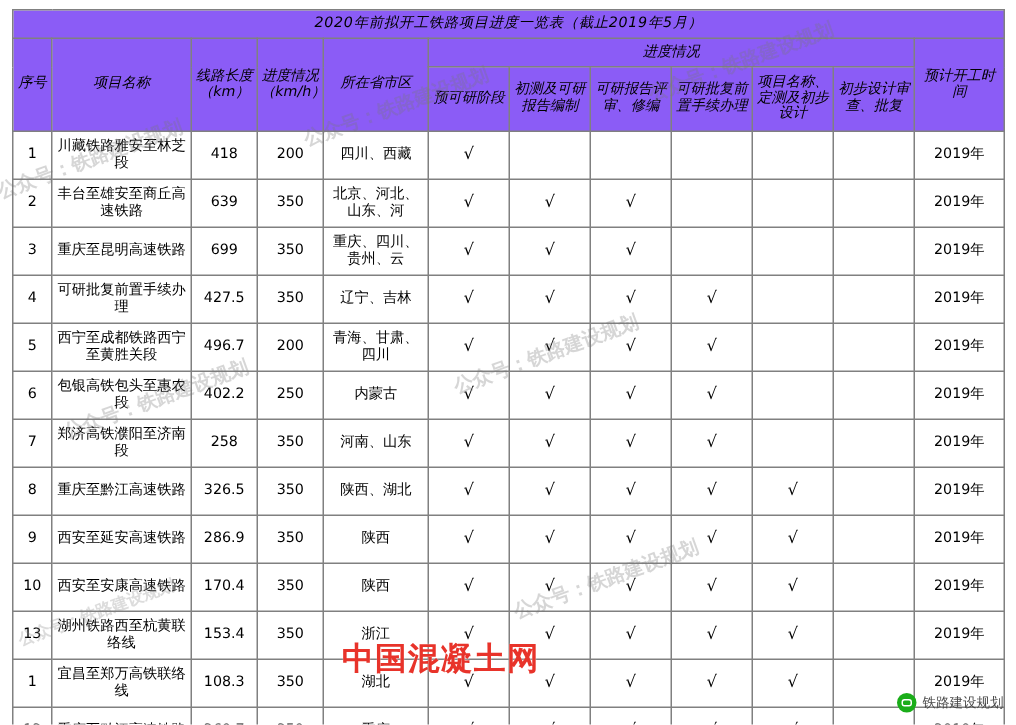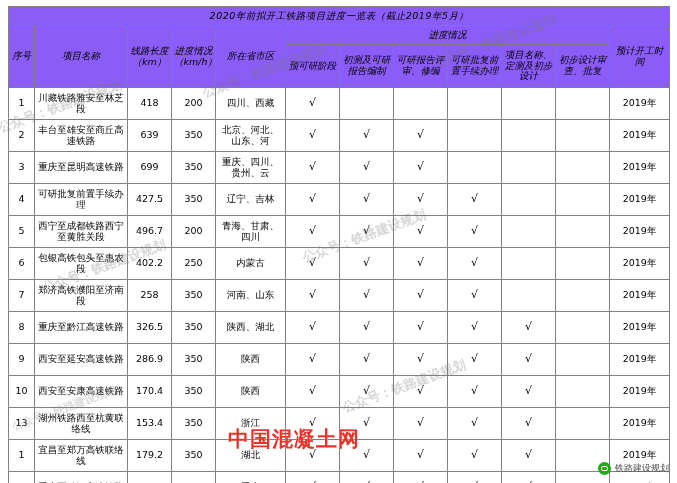--- a/index.html
+++ b/index.html
@@ -331,21 +331,21 @@
           <td class="check">√</td>
           <td class="check">√</td>
           <td class="check">√</td>
           <td class="check">√</td>
           <td class="check"></td>
           <td>2019年</td>
         </tr>
         <tr>
           <td>1</td>
           <td class="name-cell">宜昌至郑万高铁联络线</td>
-          <td>179.2</td>
+          <td>108.3</td>
           <td>350</td>
           <td class="prov-cell">湖北</td>
           <td class="check">√</td>
           <td class="check">√</td>
           <td class="check">√</td>
           <td class="check">√</td>
           <td class="check">√</td>
           <td class="check"></td>
           <td>2019年</td>
         </tr>

